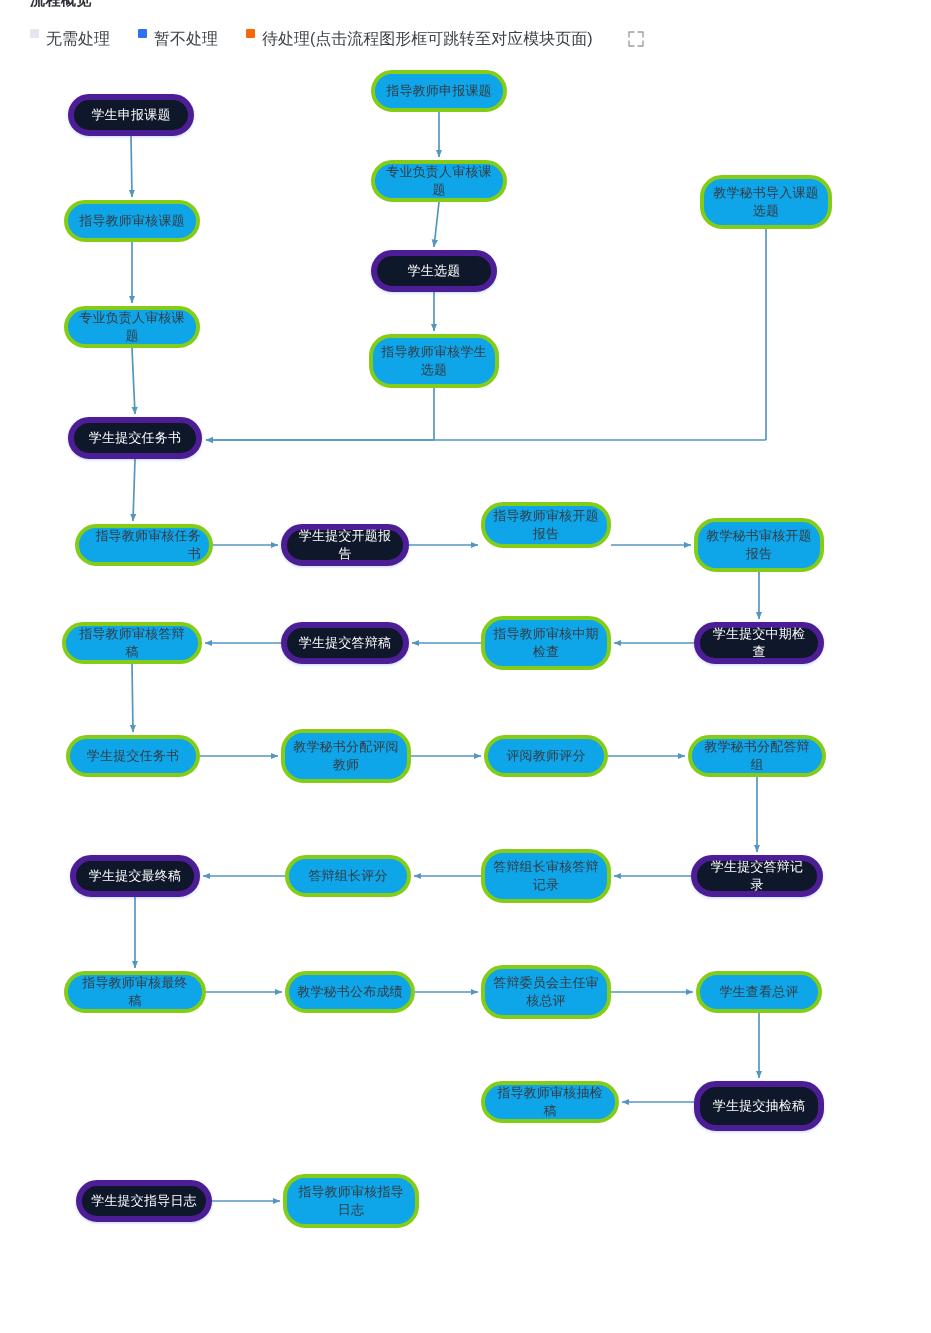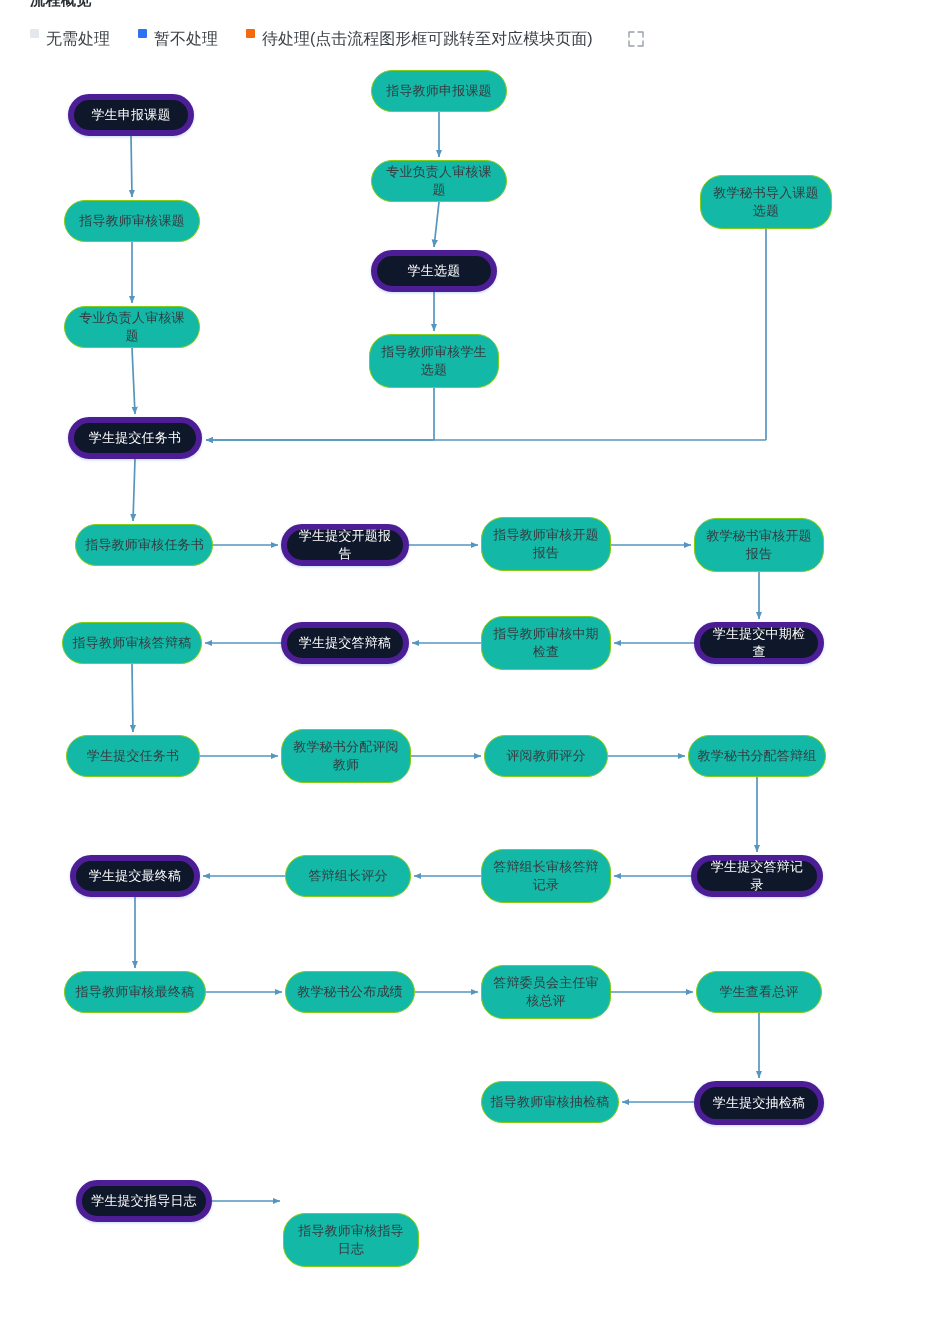--- a/index.html
+++ b/index.html
@@ -92,23 +92,23 @@
     cursor: pointer;
     letter-spacing: .2px;
   }
   .node.pending {
     background: #0f172a;
     color: #ffffff;
     border: 6px solid #4c1d95;
     box-shadow: 0 1px 3px rgba(45,114,240,.28);
   }
   .node.idle {
-    background: #14b8a6;
+    background: #0ea5e9;
     color: #353a40;
-    border: 1px solid #84cc16;
+    border: 4px solid #84cc16;
   }
   .node .node-label {
     display: block;
     width: 100%;
   }
 </style>
 </head>
 <body>
 
 <div id="page">
@@ -210,21 +210,21 @@
         </div>
         <div class="node pending" style="left: 68px; top: 357px; width: 134px; height: 42px;">
           <span class="node-label">学生提交任务书</span>
         </div>
         <div class="node idle" style="left: 75px; top: 464px; width: 138px; height: 42px; text-align: right;">
           <span class="node-label">指导教师审核任务书</span>
         </div>
         <div class="node pending" style="left: 281px; top: 464px; width: 128px; height: 42px;">
           <span class="node-label">学生提交开题报告</span>
         </div>
-        <div class="node idle" style="left: 481px; top: 457px; width: 130px; height: 54px;">
+        <div class="node idle" style="left: 481px; top: 442px; width: 130px; height: 46px;">
           <span class="node-label">指导教师审核开题报告</span>
         </div>
         <div class="node idle" style="left: 694px; top: 458px; width: 130px; height: 54px; justify-content: flex-end;">
           <span class="node-label">教学秘书审核开题报告</span>
         </div>
         <div class="node pending" style="left: 694px; top: 562px; width: 130px; height: 42px;">
           <span class="node-label">学生提交中期检查</span>
         </div>
         <div class="node idle" style="left: 481px; top: 556px; width: 130px; height: 54px;">
           <span class="node-label">指导教师审核中期检查</span>
@@ -264,28 +264,28 @@
         </div>
         <div class="node idle" style="left: 285px; top: 911px; width: 130px; height: 42px;">
           <span class="node-label">教学秘书公布成绩</span>
         </div>
         <div class="node idle" style="left: 481px; top: 905px; width: 130px; height: 54px;">
           <span class="node-label">答辩委员会主任审核总评</span>
         </div>
         <div class="node idle" style="left: 696px; top: 911px; width: 126px; height: 42px;">
           <span class="node-label">学生查看总评</span>
         </div>
-        <div class="node pending" style="left: 694px; top: 1021px; width: 130px; height: 44px; justify-content: flex-end;">
+        <div class="node pending" style="left: 694px; top: 1021px; width: 130px; height: 50px; justify-content: flex-end;">
           <span class="node-label">学生提交抽检稿</span>
         </div>
         <div class="node idle" style="left: 481px; top: 1021px; width: 138px; height: 42px;">
           <span class="node-label">指导教师审核抽检稿</span>
         </div>
         <div class="node pending" style="left: 76px; top: 1120px; width: 136px; height: 42px;">
           <span class="node-label">学生提交指导日志</span>
         </div>
-        <div class="node idle" style="left: 283px; top: 1153px; width: 136px; height: 54px;">
+        <div class="node idle" style="left: 283px; top: 1114px; width: 136px; height: 54px;">
           <span class="node-label">指导教师审核指导日志</span>
         </div>
       </div>
   </div>
 
 </div>
 
 </body></html>

